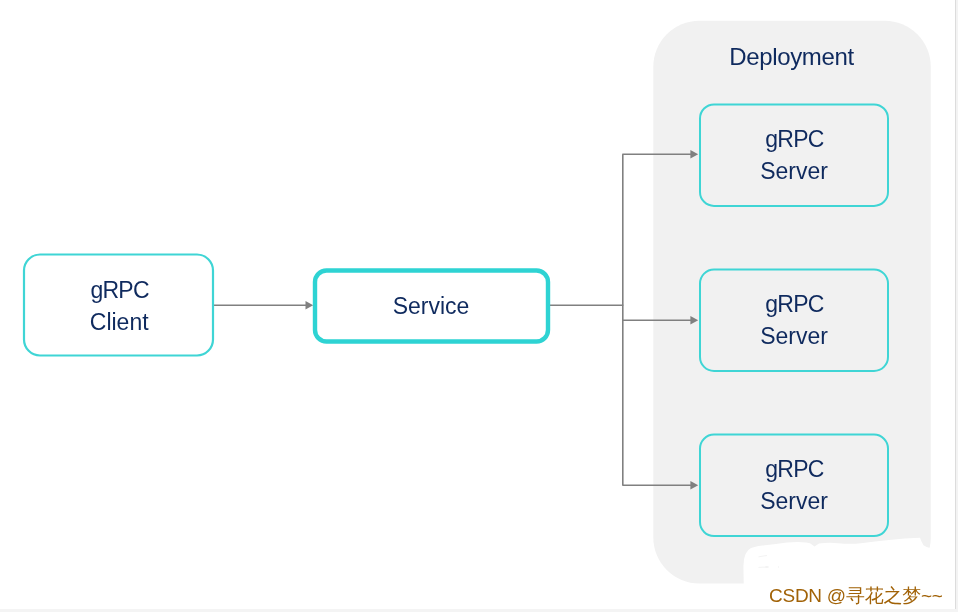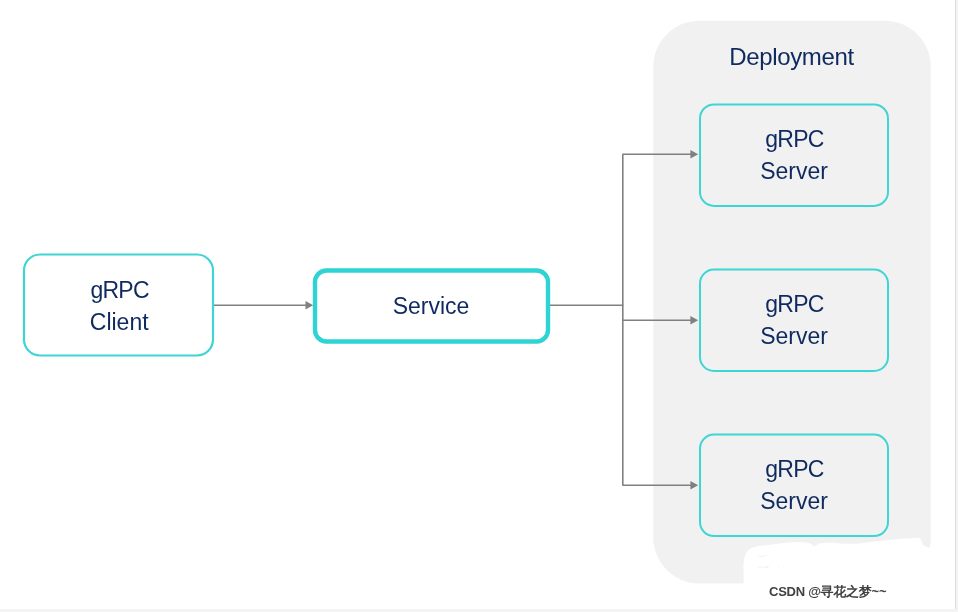--- a/index.html
+++ b/index.html
@@ -5,22 +5,22 @@
   html,body{margin:0;padding:0;background:#ffffff;}
   body{width:958px;height:612px;overflow:hidden;
        font-family:"Liberation Sans",sans-serif;position:relative;}
   #stage{position:absolute;left:0;top:0;width:958px;height:612px;background:#fff;}
   svg#scene{position:absolute;left:0;top:0;width:958px;height:612px;display:block;}
   .node-label{fill:#0f2a5e;font-family:"Liberation Sans",sans-serif;
               font-size:23px;text-anchor:middle;}
   .tight{letter-spacing:-0.75px;}
   .group-title{fill:#0f2a5e;font-family:"Liberation Sans",sans-serif;
               font-size:24px;letter-spacing:-0.35px;text-anchor:middle;}
-  .wm{position:absolute;color:#404040;font-size:13px;
-      font-family:"Liberation Sans",sans-serif;letter-spacing:-0.25px;white-space:nowrap;font-weight:bold;}
+  .wm{position:absolute;color:#a16207;font-size:19px;
+      font-family:"Liberation Sans",sans-serif;letter-spacing:-0.25px;white-space:nowrap;}
   .edge-line{position:absolute;}
 </style>
 </head>
 <body>
 
 <div id="stage">
   <svg id="scene" viewBox="0 0 958 612">
 
     <rect x="653.3" y="20.8" width="277.5" height="562.7" rx="46" ry="46" fill="#f1f1f1"></rect>
 

